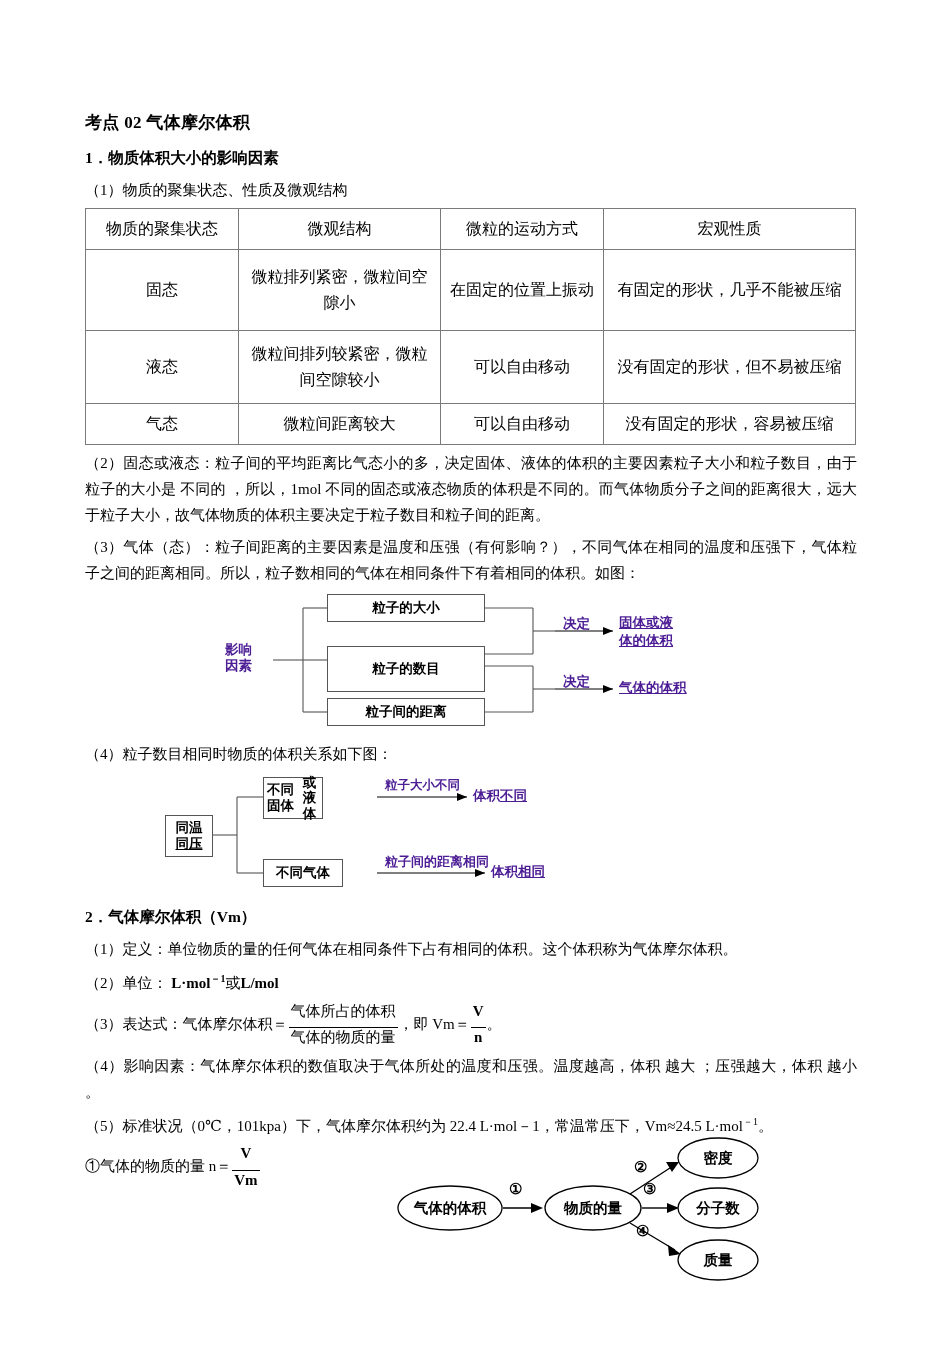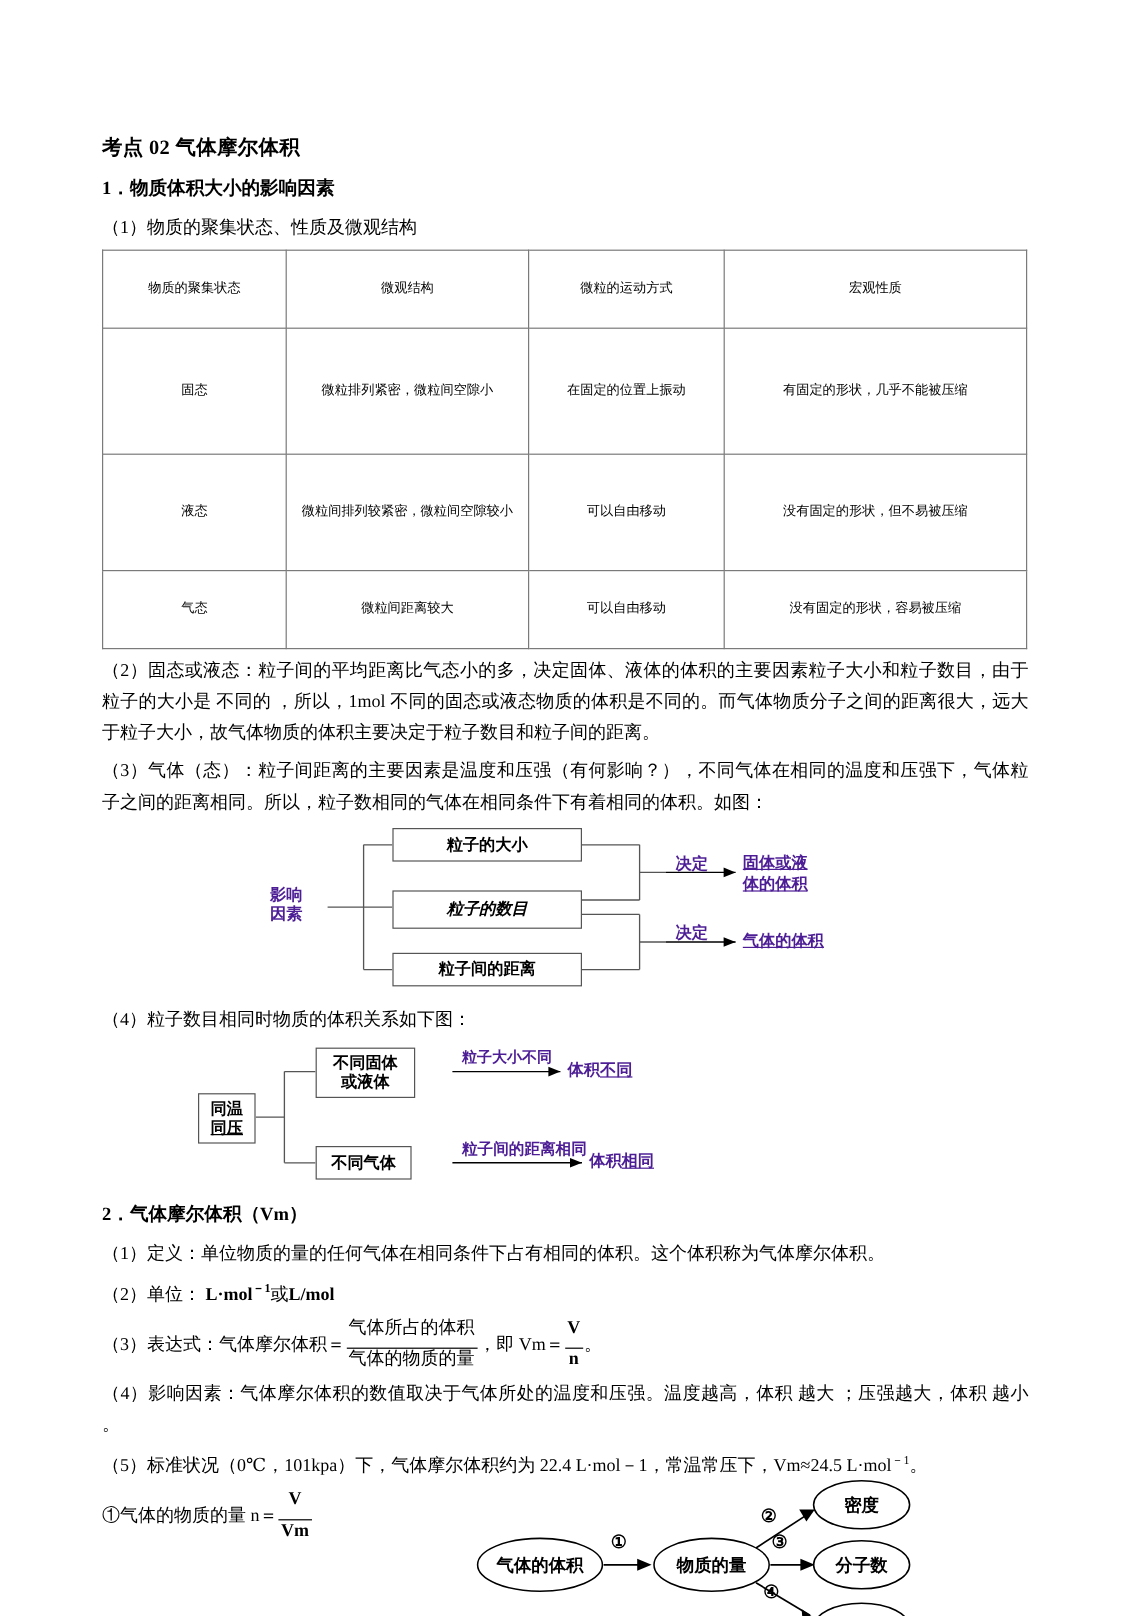--- a/index.html
+++ b/index.html
@@ -49,25 +49,25 @@
 
   
   table.structure {
     border-collapse: collapse;
     width: 770px;
     margin: 4px 0 6px 0;
     table-layout: fixed;
   }
   table.structure td, table.structure th {
     border: 1px solid #7a7a7a;
-    font-size: 11px;
+    font-size: 16px;
     font-weight: normal;
     text-align: center;
     vertical-align: middle;
-    padding: 17px 6px;
+    padding: 5px 6px;
     line-height: 1.62;
   }
   table.structure tr.head td { height: 30px; }
   table.structure tr.r1 td { height: 70px; }
   table.structure tr.r2 td { height: 62px; }
   table.structure tr.r3 td { height: 30px; }
   col.c1 { width: 153px; }
   col.c2 { width: 202px; }
   col.c3 { width: 163px; }
   col.c4 { width: 252px; }
@@ -229,27 +229,27 @@
         <polygon points="528,37 518,33 518,41" fill="#000"></polygon>
         <polygon points="528,95 518,91 518,99" fill="#000"></polygon>
       </svg>
 
       <div class="fc-label" style="left:140px; top:48px; text-align:center;font-family:Liberation Serif, serif;">
         <span>影响</span><br>
         <span>因素</span>
       </div>
 
       <div class="fc-box" style="left:242px; top:0px; width:158px; height:28px;">粒子的大小</div>
-      <div class="fc-box" style="left:242px; top:52px; width:158px; height:32px;font-style:italic;">粒子的数目</div>
+      <div class="fc-box" style="left:242px; top:52px; width:158px; height:46px;">粒子的数目</div>
       <div class="fc-box" style="left:242px; top:104px; width:158px; height:28px;">粒子间的距离</div>
 
       <div class="fc-label" style="left:478px; top:22px;">决定</div>
       <div class="fc-label" style="left:478px; top:80px;">决定</div>
 
-      <div class="fc-label" style="left:534px; top:20px; line-height:1.3;">
+      <div class="fc-label" style="left:534px; top:20px; line-height:1.3;text-decoration:underline;">
         <span class="u">固体或液</span><br>
         <span class="u">体的体积</span>
       </div>
       <div class="fc-label u" style="left:534px; top:86px;">气体的体积</div>
     </div>
 
     <p class="para" style="margin-top:16px;">（4）粒子数目相同时物质的体积关系如下图：</p>
 
     <div class="fc2-wrap">
       <svg class="fc2" width="600" height="116" viewBox="0 0 600 116" style="position:absolute; left:0; top:0;">
@@ -265,21 +265,21 @@
         </g>
         <polygon points="382,22 372,18 372,26" fill="#000"></polygon>
         <polygon points="400,98 390,94 390,102" fill="#000"></polygon>
       </svg>
 
       <div class="fc-box" style="left:80px; top:40px; width:48px; height:42px; flex-direction:column;">
         <span>同温</span>
         <span class="u">同压</span>
       </div>
 
-      <div class="fc-box" style="left:178px; top:2px; width:83px; height:42px; flex-direction:column;">
+      <div class="fc-box" style="left:178px; top:2px; width:60px; height:42px; flex-direction:row;">
         <span>不同固体</span>
         <span>或液体</span>
       </div>
 
       <div class="fc-box" style="left:178px; top:84px; width:80px; height:28px;">不同气体</div>
 
       <div class="fc-label" style="left:300px; top:3px; font-size:12.5px;">粒子大小不同</div>
       <div class="fc-label" style="left:300px; top:79px; font-size:13px;">粒子间的距离相同</div>
 
       <div class="fc-label" style="left:388px; top:13px;">

